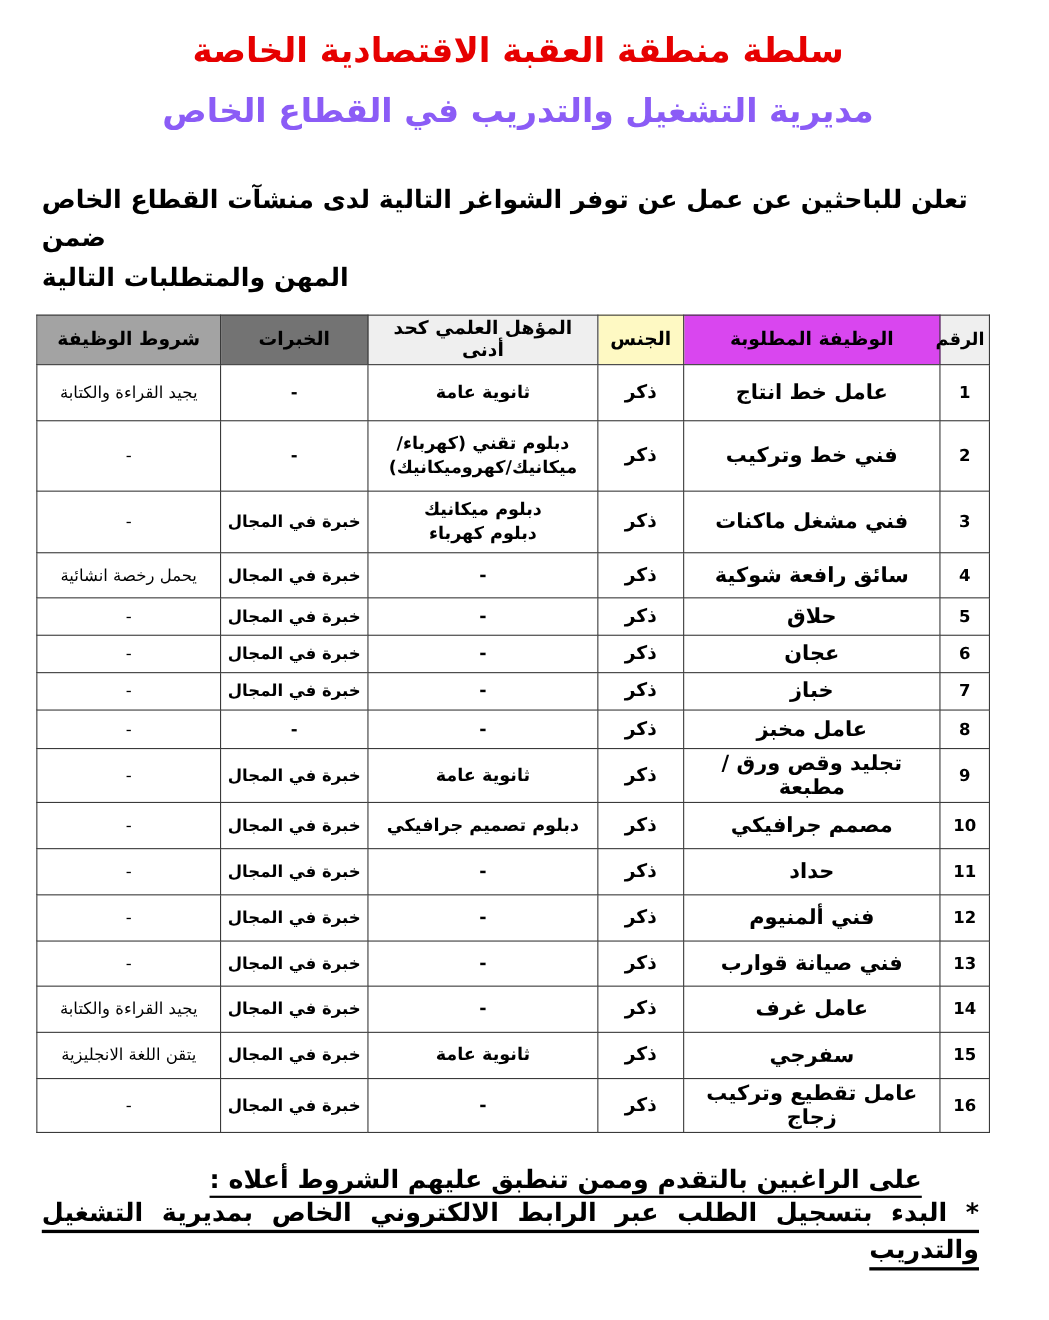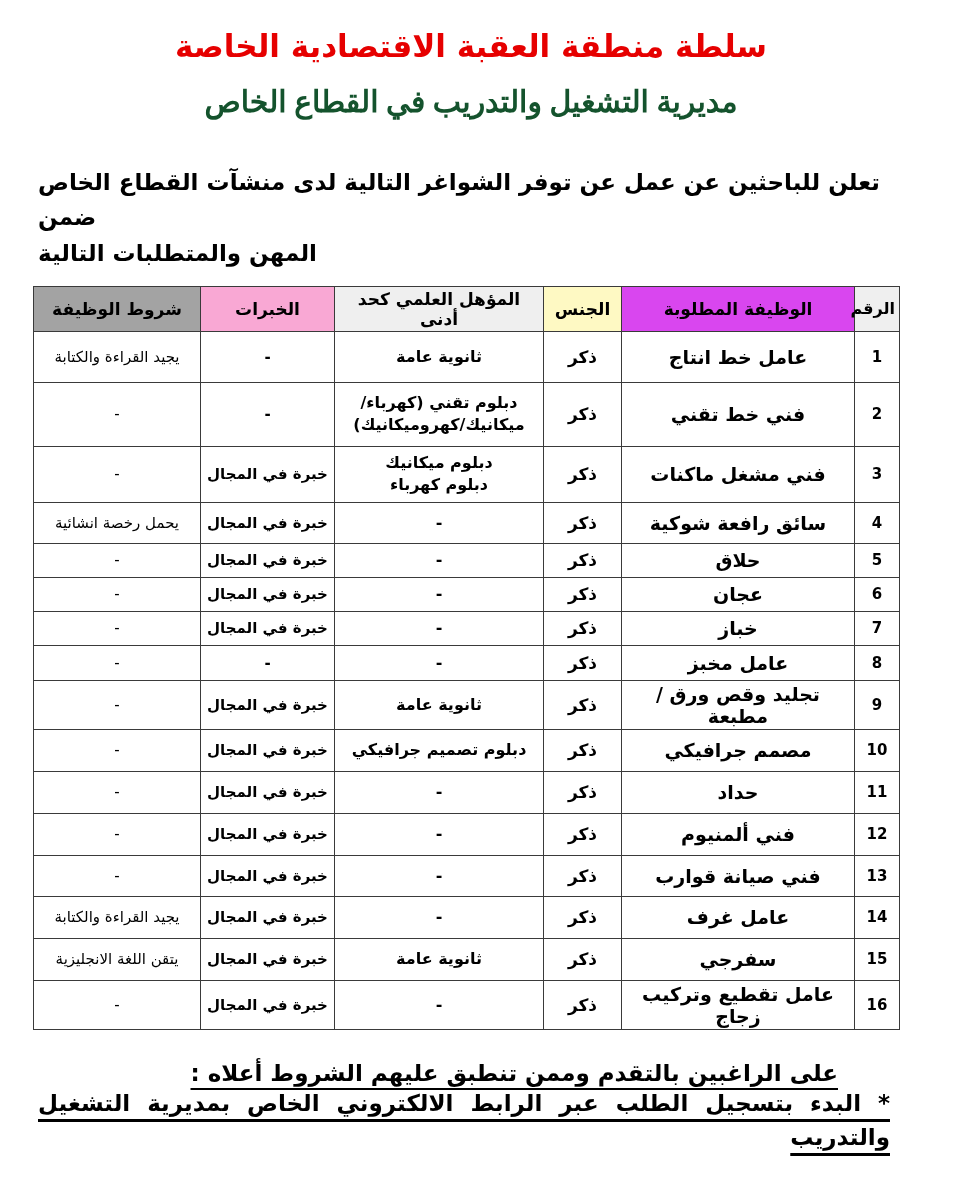--- a/index.html
+++ b/index.html
@@ -76,57 +76,57 @@
     line-height: 1.5;
   }
 </style>
 </head>
 <body>
 
 <div class="page">
 
   <div class="title-block">
     <div class="main-title" style="color: rgb(230, 0, 0);">سلطة منطقة العقبة الاقتصادية الخاصة</div>
-    <div class="sub-title" style="color: #14532d; font-family: Liberation Serif, serif;">مديرية التشغيل والتدريب في القطاع الخاص</div>
+    <div class="sub-title" style="color: #8b5cf6;">مديرية التشغيل والتدريب في القطاع الخاص</div>
   </div>
 
   <p class="intro">تعلن للباحثين عن عمل عن توفر الشواغر التالية لدى منشآت القطاع الخاص ضمن
 المهن والمتطلبات التالية</p>
 
   <table class="vacancies">
     <colgroup>
       <col style="width:45px">
       <col style="width:233px">
       <col style="width:78px">
       <col style="width:209px">
       <col style="width:134px">
       <col style="width:167px">
     </colgroup>
     <thead>
       <tr>
         <th class="col-num" style="background: rgb(239, 239, 239);">الرقم</th>
         <th class="col-job" style="background: #d946ef;">الوظيفة المطلوبة</th>
         <th class="col-gen" style="background: #fef9c3;">الجنس</th>
         <th class="col-qual" style="background: rgb(239, 239, 239);">المؤهل العلمي كحد أدنى</th>
-        <th class="col-exp" style="background: #f9a8d4;">الخبرات</th>
+        <th class="col-exp" style="background: #737373;">الخبرات</th>
         <th class="col-cond" style="background: #a3a3a3;">شروط الوظيفة</th>
       </tr>
     </thead>
     <tbody id="rows-body">
         <tr style="height: 51px;">
           <td class="cell-num">1</td>
           <td class="cell-job">عامل خط انتاج</td>
           <td class="cell-gender">ذكر</td>
           <td class="cell-qual">ثانوية عامة</td>
           <td class="cell-exp">-</td>
           <td class="cell-cond">يجيد القراءة والكتابة</td>
         </tr>
         <tr style="height: 64px;">
           <td class="cell-num">2</td>
-          <td class="cell-job">فني خط تقني</td>
+          <td class="cell-job">فني خط وتركيب</td>
           <td class="cell-gender">ذكر</td>
           <td class="cell-qual">دبلوم تقني (كهرباء/
 ميكانيك/كهروميكانيك)</td>
           <td class="cell-exp">-</td>
           <td class="cell-cond">-</td>
         </tr>
         <tr style="height: 56px;">
           <td class="cell-num">3</td>
           <td class="cell-job">فني مشغل ماكنات</td>
           <td class="cell-gender">ذكر</td>

